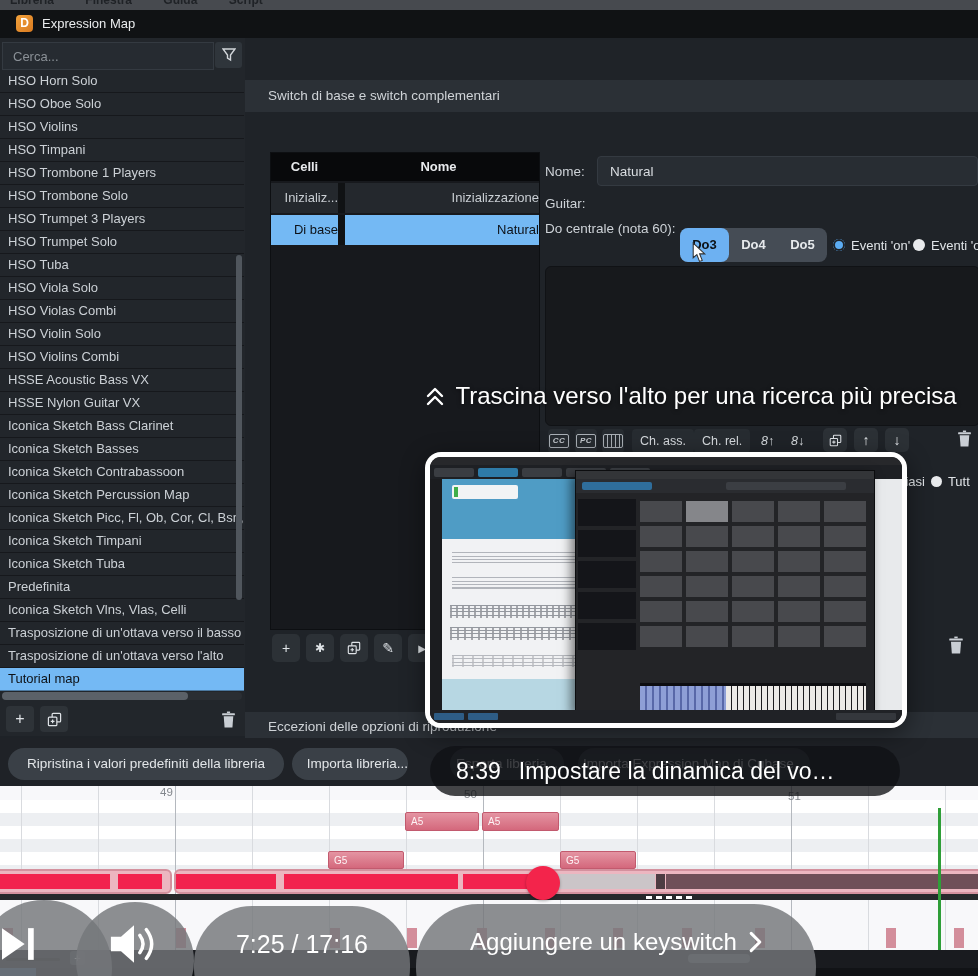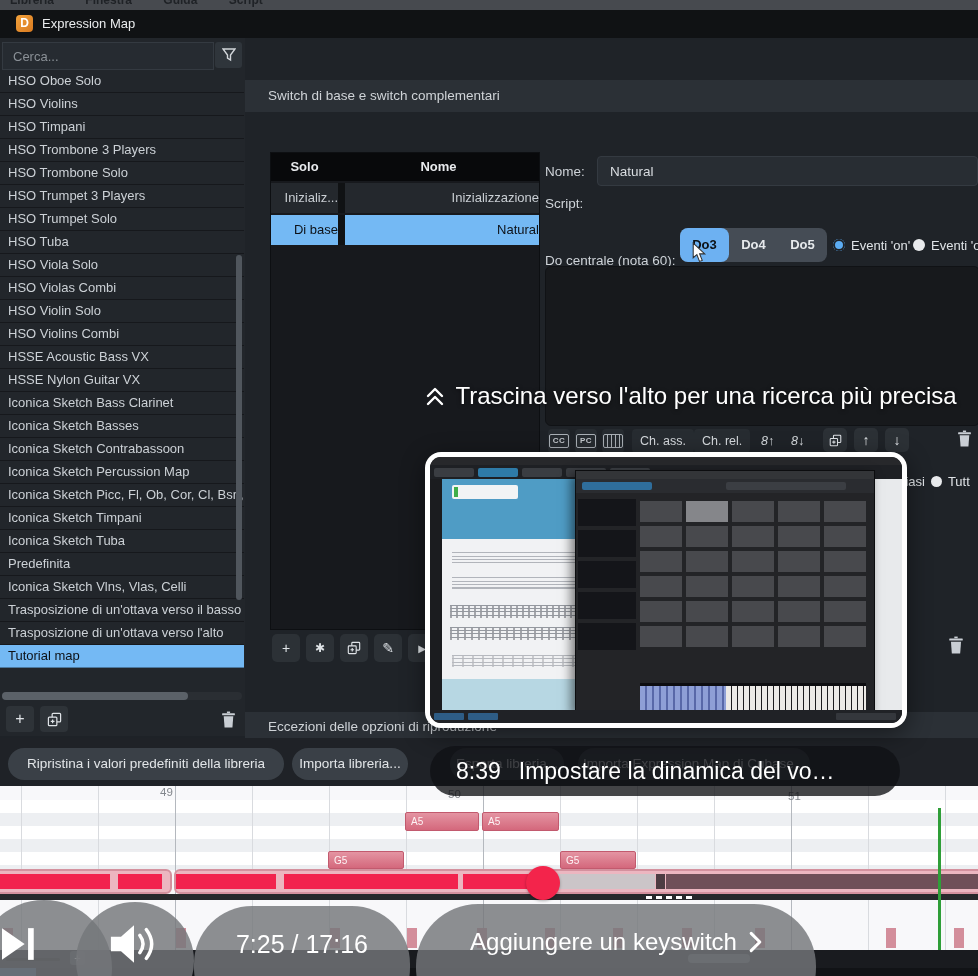--- a/index.html
+++ b/index.html
@@ -53,21 +53,21 @@
   #actionsbox{left:300px;top:228px;width:433px;height:158px;background:#17191c;border:1px solid #101215;border-radius:6px;}
   #seg{left:435px;top:190px;width:147px;height:34px;background:#454c55;border-radius:8px;display:flex;}
   .segbtn{width:49px;line-height:34px;text-align:center;font-size:13px;font-weight:bold;color:#e6e9ec;}
   .segbtn.sel{background:#6db1f2;color:#0c1116;border-radius:8px;}
   .radio{display:flex;align-items:center;gap:6px;height:34px;color:#dfe3e6;font-size:13px;white-space:nowrap;}
   .rdot{width:12px;height:12px;border-radius:50%;flex:none;}
   .rdot.on{background:#5cacf2;box-shadow:inset 0 0 0 2px #1f2328, inset 0 0 0 4px #5cacf2;}
   .rdot.off{background:#e8eaec;}
   .tchip{height:24px;background:#272c31;border-radius:4px;color:#d6dade;font-size:12.5px;line-height:24px;
          padding:0 8px;display:inline-flex;align-items:center;justify-content:center;}
-  .ichip{width:22px;padding:0;}
+  .ichip{width:22px;padding:0;font-style:italic;}
   .badge{width:18px;height:12px;border:1px solid #aab0b6;border-radius:2px;color:#c5cacf;font-size:8px;font-weight:bold;
          line-height:12px;text-align:center;letter-spacing:.5px;}
   .kbicon{width:18px;height:12px;border:1px solid #aab0b6;border-radius:2px;
           background:repeating-linear-gradient(90deg,transparent 0 3px,#aab0b6 3px 4px);}
   
   #footer{left:0;top:738px;width:978px;height:48px;background:#1f2227;}
   .fbtn{top:10px;height:32px;background:#3a4047;border-radius:16px;color:#e2e5e8;font-size:13.5px;line-height:32px;
         text-align:center;box-sizing:border-box;white-space:nowrap;overflow:hidden;}
   
   #pianoroll{left:0;top:786px;width:978px;height:190px;background:#f8f8fa;overflow:hidden;}
@@ -129,24 +129,25 @@
   </div>
 
   <div class="abs" id="sidebar">
     <input class="abs" id="search" placeholder="Cerca..." style="">
     <div class="abs" id="filterbtn">
       <svg width="14" height="14" viewBox="0 0 14 14">
         <path d="M1 1h12L8.5 7v5l-3-1.8V7z" fill="none" stroke="#d2d6da" stroke-width="1.4"></path>
       </svg>
     </div>
     <div class="abs" id="list">
+      <div class="li">HSO Horn Solo</div>
       <div class="li">HSO Oboe Solo</div>
       <div class="li">HSO Violins</div>
       <div class="li">HSO Timpani</div>
-      <div class="li">HSO Trombone 3 Players</div>
+      <div class="li">HSO Trombone 1 Players</div>
       <div class="li">HSO Trombone Solo</div>
       <div class="li">HSO Trumpet 3 Players</div>
       <div class="li">HSO Trumpet Solo</div>
       <div class="li">HSO Tuba</div>
       <div class="li">HSO Viola Solo</div>
       <div class="li">HSO Violas Combi</div>
       <div class="li">HSO Violin Solo</div>
       <div class="li">HSO Violins Combi</div>
       <div class="li">HSSE Acoustic Bass VX</div>
       <div class="li">HSSE Nylon Guitar VX</div>
@@ -185,21 +186,21 @@
         <path d="M2.5 5h9l-.8 10.5h-7.4z" fill="#c9ced4"></path>
       </svg>
     </div>
   </div>
 
   <div class="abs" id="main">
     <div class="abs sectionbar" style="top:42px;">Switch di base e switch complementari</div>
 
     <div class="abs" id="table">
       <div class="trow thead">
-        <div class="ct">Solo</div>
+        <div class="ct">Celli</div>
         <div class="cn">Nome</div>
       </div>
       <div class="trow tr">
         <div class="cell ct">Inizializ...</div>
         <div class="gap"></div>
         <div class="cell cn">Inizializzazione</div>
       </div>
       <div class="trow tr sel">
         <div class="cell ct">Di base</div>
         <div class="gap"></div>
@@ -229,22 +230,22 @@
     <div class="abs" style="left:703px;top:598px;">
       <svg width="16" height="18" viewBox="0 0 14 16">
         <path d="M5.5 0.5h3V2h-3z" fill="#c9ced4"></path>
         <rect x="1" y="2.2" width="12" height="1.8" rx="0.5" fill="#c9ced4"></rect>
         <path d="M2.5 5h9l-.8 10.5h-7.4z" fill="#c9ced4"></path>
       </svg>
     </div>
 
     <div class="abs flabel" style="left:300px;top:120px;height:28px;line-height:28px;">Nome:</div>
     <div class="abs" id="nomeinput">Natural</div>
-    <div class="abs flabel" style="left:300px;top:158px;">Script:</div>
-    <div class="abs flabel" style="left:300px;top:206px;height:34px;line-height:34px;">Do centrale (nota 60):</div>
+    <div class="abs flabel" style="left:300px;top:158px;">Guitar:</div>
+    <div class="abs flabel" style="left:300px;top:174px;height:34px;line-height:34px;">Do centrale (nota 60):</div>
     <div class="abs" id="seg">
       <div class="segbtn sel">Do3</div>
       <div class="segbtn">Do4</div>
       <div class="segbtn">Do5</div>
     </div>
     <div class="abs radio" style="left:588px;top:190px;">
       <span class="rdot on"></span>
       <span>Eventi 'on'</span>
     </div>
     <div class="abs radio" style="left:668px;top:190px;">
@@ -289,33 +290,33 @@
 
     <div class="abs sectionbar" style="top:674px;height:30px;line-height:30px;">Eccezioni delle opzioni di riproduzione</div>
 
     <svg class="abs" style="left:447px;top:204px;z-index:4;" width="15" height="21" viewBox="0 0 14 20">
       <path d="M1 1v14l3.5-3 2.5 6.5 2.6-1-2.5-6.2H12z" fill="#fff" stroke="#333" stroke-width="1"></path>
     </svg>
   </div>
 
   <div class="abs" id="footer">
     <div class="abs fbtn" style="left:8px;width:276px;">Ripristina i valori predefiniti della libreria</div>
-    <div class="abs fbtn" style="left:292px;width:116px;">Importa libreria...</div>
+    <div class="abs fbtn" style="left:292px;width:116px;text-align:right;">Importa libreria...</div>
     <div class="abs fbtn" style="left:450px;width:114px;">Esporta libreria...</div>
     <div class="abs fbtn" style="left:578px;width:232px;">Importa Expression Map di Cubase...</div>
   </div>
 
   <div class="abs" id="pianoroll">
     <div class="abs" id="stripes"></div>
     <div class="abs" id="gridminor"></div>
     <div class="abs gridmajor" style="left:175px;"></div>
     <div class="abs gridmajor" style="left:483px;"></div>
     <div class="abs gridmajor" style="left:791px;"></div>
     <div class="abs rlabel" style="left:160px;top:0;">49</div>
-    <div class="abs rlabel" style="left:448px;top:2px;">50</div>
+    <div class="abs rlabel" style="left:464px;top:2px;">50</div>
     <div class="abs rlabel" style="left:788px;top:4px;">51</div>
 
     <div class="abs note" style="left:405px;top:26px;width:74px;">A5</div>
     <div class="abs note" style="left:482px;top:26px;width:77px;">A5</div>
     <div class="abs note" style="left:328px;top:65px;width:76px;height:18px;">G5</div>
     <div class="abs note" style="left:560px;top:65px;width:76px;height:18px;">G5</div>
 
     <div class="abs bandseg" style="left:-8px;width:180px;"></div>
     <div class="abs bandseg" style="left:174px;width:812px;"></div>
     <div class="abs prog" style="left:0;width:110px;background:#f2234e;"></div>

